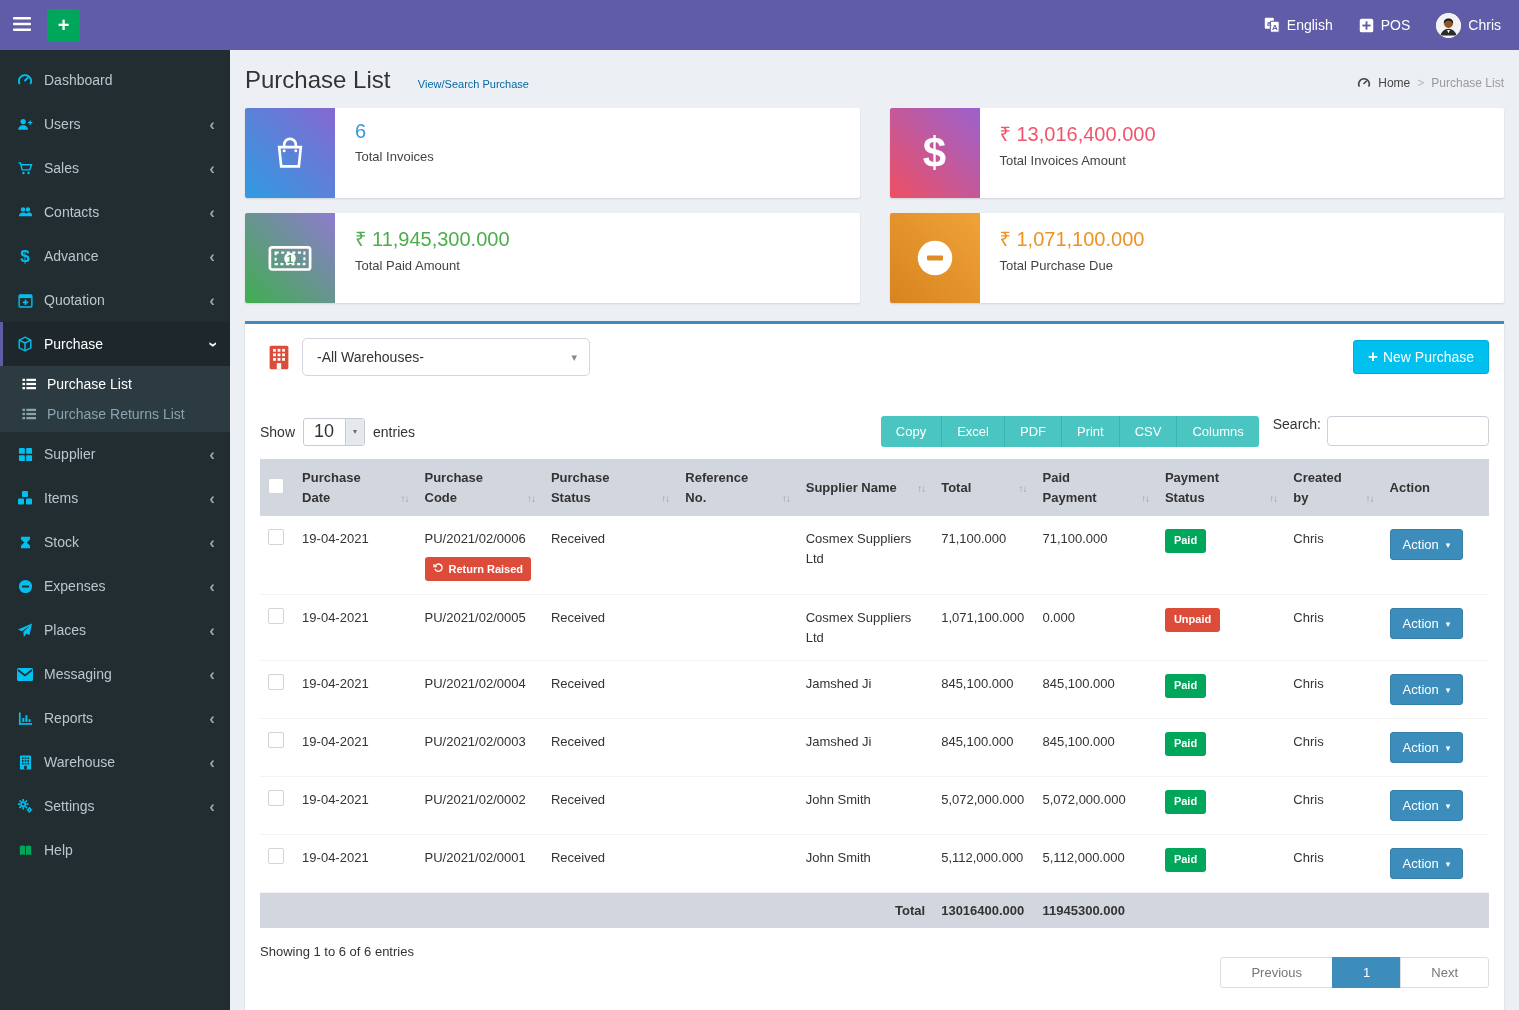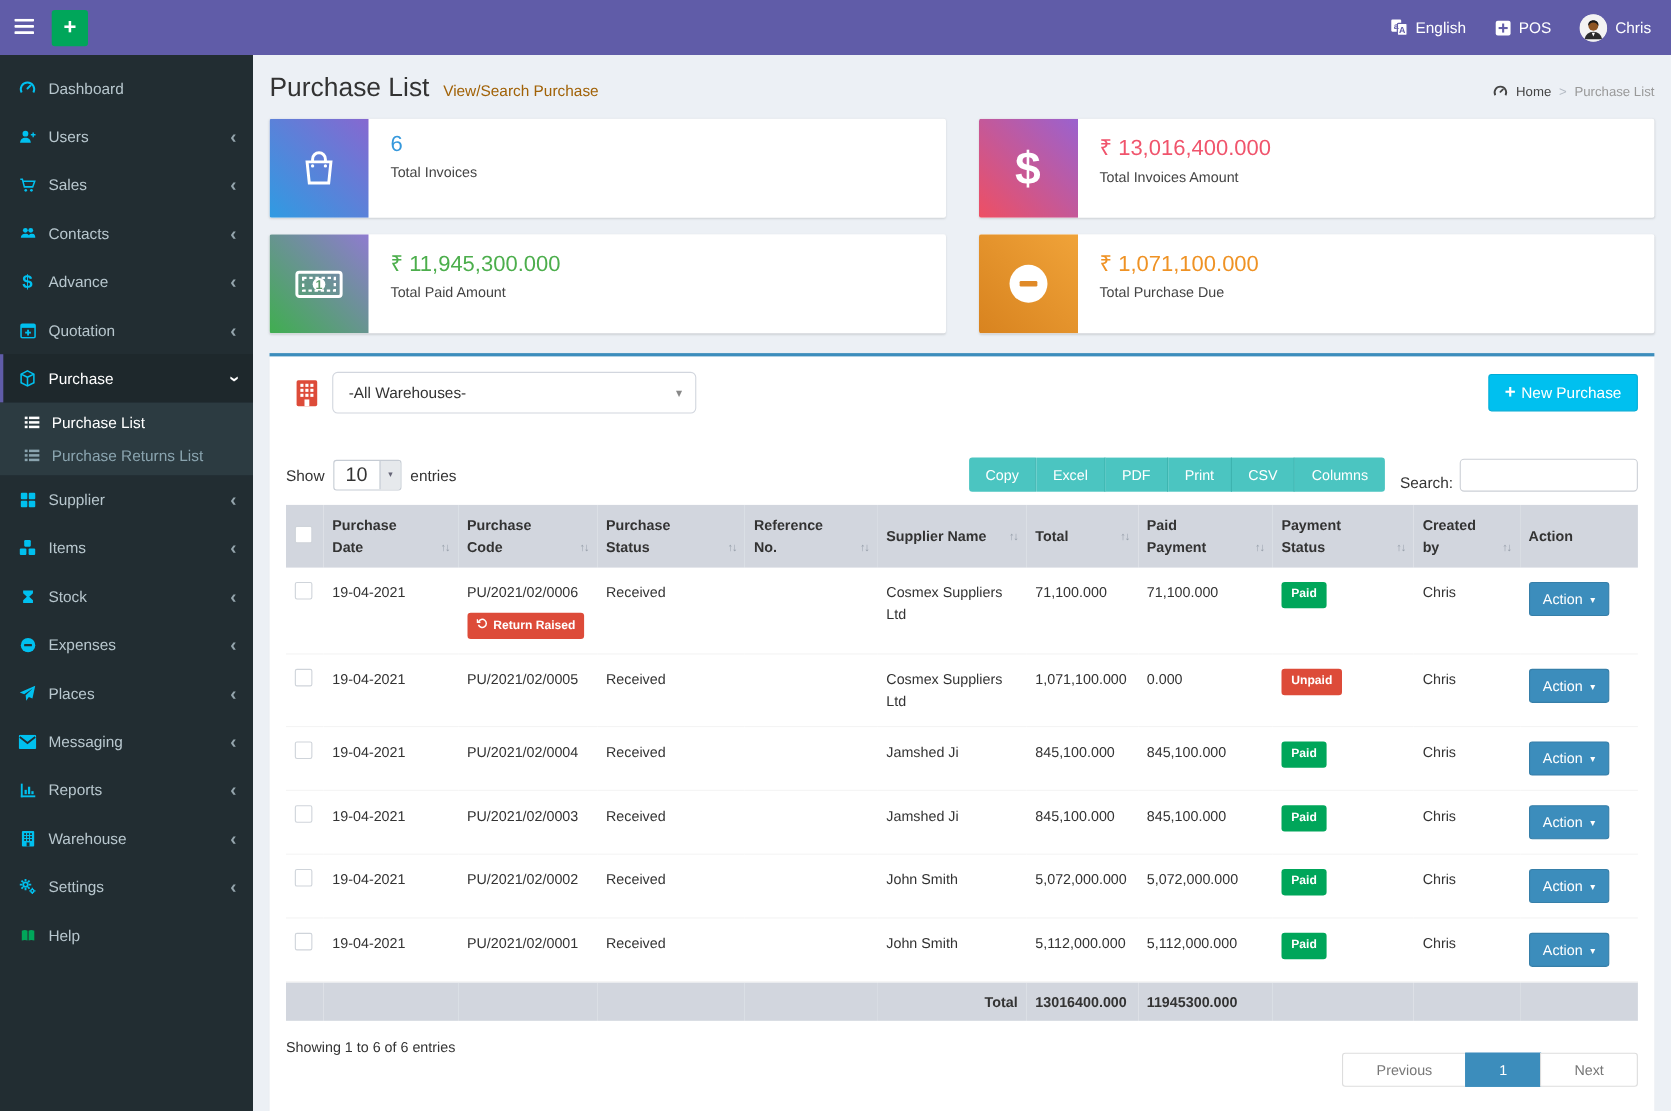--- a/index.html
+++ b/index.html
@@ -37,49 +37,49 @@
   .side-sub-item{display:flex;align-items:center;height:30px;padding-left:22px;color:#8aa4af;font-size:14px;cursor:pointer}
   .side-sub-item .s-icon{width:16px;margin-right:9px;display:flex;color:inherit}
   .side-sub-item.active{color:#fff}
   .dollar-glyph{font-size:17px;font-weight:bold;line-height:1}
 
   
   .content-wrapper{margin-left:230px;padding-top:50px;height:1010px;display:flex;flex-direction:column;overflow:hidden}
   .content{padding:10px 15px 0;flex:1}
   .content-header{display:flex;align-items:flex-start;justify-content:space-between;padding:6px 0 14px}
   .page-title{margin:0;font-size:24px;font-weight:500;color:#333;display:inline}
-  .subtitle{font-size:14px;color:#a16207;margin-left:8px}
+  .subtitle{font-size:11px;color:#0369a1;margin-left:23px}
   .breadcrumb{display:flex;align-items:center;gap:7px;font-size:12px;margin-top:10px}
   .bc-home{color:#444;cursor:pointer}
   .bc-sep{color:#b3bac3}
   .bc-current{color:#999}
 
   
   .stats-grid{display:grid;grid-template-columns:1fr 1fr;column-gap:30px;row-gap:15px}
   .stat-card{background:#fff;border-radius:2px;box-shadow:0 1px 2px rgba(0,0,0,.12);display:flex;height:90px;overflow:hidden}
   .stat-icon{width:90px;min-width:90px;display:flex;align-items:center;justify-content:center;color:#fff}
   .big-dollar{font-size:42px;font-weight:bold;color:#fff}
   .stat-body{padding:12px 20px}
   .stat-value{font-size:20px;font-weight:500}
   .stat-label{font-size:13px;font-weight:normal;color:#444;margin-top:6px}
 
   
   .panel{background:#fff;margin-top:18px;border-top:3px solid var(--blue);box-shadow:0 1px 2px rgba(0,0,0,.12);padding:14px 15px 22px}
   .panel-row1{display:flex;align-items:center}
   .wh-icon{color:var(--red);margin:0 12px 0 8px;display:flex}
-  .wh-select{width:331px;height:38px;border:1px solid #d2d6de;border-radius:5px;display:flex;align-items:center;padding:0 12px 0 14px;font-size:14px;background:#fff;cursor:pointer}
+  .wh-select{width:288px;height:38px;border:1px solid #d2d6de;border-radius:5px;display:flex;align-items:center;padding:0 12px 0 14px;font-size:14px;background:#fff;cursor:pointer}
   .wh-select .caret{margin-left:auto;color:#888;font-size:11px}
   .btn-new{margin-left:auto;background:var(--aqua);color:#fff;border:1px solid #00acd6;border-radius:3px;padding:8px 14px;font-size:14px;display:flex;align-items:center;gap:5px;cursor:pointer}
   .btn-new .plus{font-weight:bold;font-size:17px;line-height:.8}
   .panel-row2{display:flex;align-items:center;margin-top:40px}
   .show-entries{display:flex;align-items:center;gap:8px;font-size:14px}
   .size-select{width:62px;height:28px;border:1px solid #c6ccd4;border-radius:3px;display:flex;align-items:stretch;overflow:hidden;background:#fff;cursor:pointer}
   .size-select .val{flex:1;display:flex;align-items:center;padding-left:10px;font-size:18px}
   .ss-caret{width:19px;background:#e6e9ec;border-left:1px solid #c6ccd4;display:flex;align-items:center;justify-content:center;font-size:8px;color:#667}
-  .table-tools{margin-left:auto;display:flex;align-items:flex-end}
+  .table-tools{margin-left:auto;display:flex;align-items:flex-start}
   .export-group{display:flex}
   .btn-export{background:var(--teal);color:#fff;border:none;border-right:1px solid #3db3af;padding:8px 15px;font-size:13px;cursor:pointer}
   .btn-export:first-child{border-radius:3px 0 0 3px}
   .btn-export:last-child{border-radius:0 3px 3px 0;border-right:none}
   .search-label{font-size:14px;margin-left:14px}
   .search-input{width:162px;height:30px;border:1px solid #ccd0d6;border-radius:4px;margin-left:6px;padding:0 8px;font-size:13px;outline:none}
 
   
   .data-table{width:100%;border-collapse:collapse;margin-top:12px;table-layout:fixed;font-size:13px}
   .data-table thead th{background:var(--table-head);padding:9px 8px;text-align:left;font-weight:bold;vertical-align:middle}

